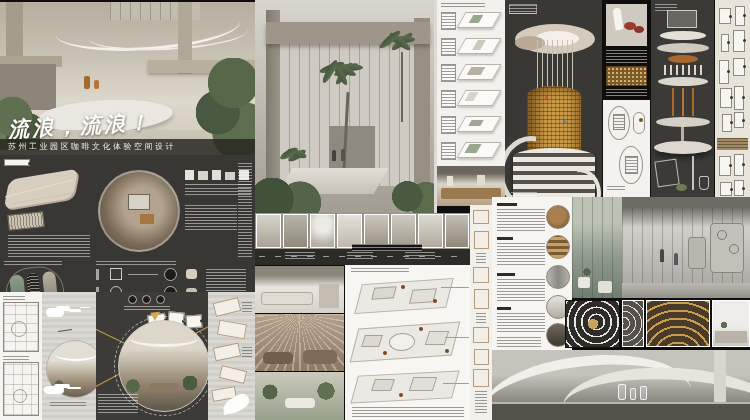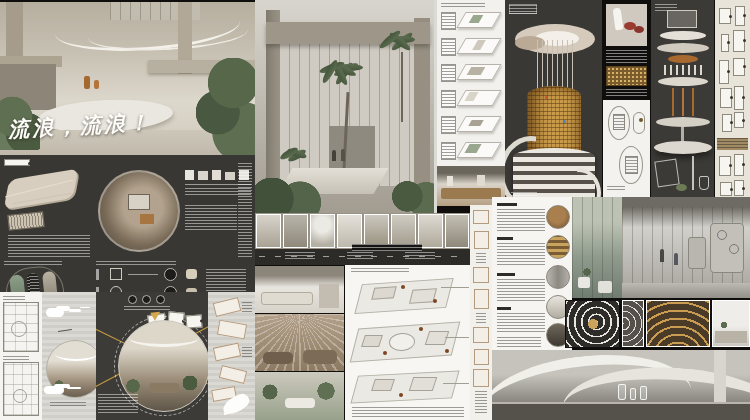--- a/index.html
+++ b/index.html
@@ -37,20 +37,23 @@
     <div style="left:148px;top:58px;width:107px;height:13px;background:#b7af9f;box-shadow:0 2px 3px rgba(70,60,45,.35);"></div>
     <div style="left:0;top:54px;width:62px;height:11px;background:#aca390;"></div>
     <div style="left:0;top:62px;width:56px;height:46px;background:#8d8577;"></div>
     <div style="left:84px;top:74px;width:6px;height:13px;background:#a3692f;border-radius:2px;"></div>
     <div style="left:94px;top:78px;width:5px;height:9px;background:#b5743a;border-radius:2px;"></div>
     <div style="left:38px;top:98px;width:135px;height:32px;background:#eae7e0;border-radius:50%;transform:rotate(-3deg);box-shadow:0 3px 4px rgba(80,70,55,.3);"></div>
     <div style="left:0;top:128px;width:255px;height:27px;background:linear-gradient(180deg,#cdc7ba,#bfb8aa);"></div>
     <div style="left:-6px;top:92px;width:46px;height:56px;background:radial-gradient(circle at 40% 40%,#5f7052 0 45%,transparent 46%),radial-gradient(circle at 70% 70%,#4b5b40 0 40%,transparent 41%),radial-gradient(circle at 25% 75%,#6a7a5c 0 35%,transparent 36%);"></div>
     <div style="left:196px;top:56px;width:62px;height:99px;background:radial-gradient(circle at 60% 25%,#57684a 0 30%,transparent 31%),radial-gradient(circle at 35% 55%,#485841 0 32%,transparent 33%),radial-gradient(circle at 75% 75%,#5e6e50 0 34%,transparent 35%);"></div>
     <h1 class="title" style="left:8px;top:110px;margin:0;">流浪，流浪！</h1>
+    <div style="left:0;top:137px;width:255px;height:16px;background:rgba(38,36,31,.82);">
+      <div class="subtitle" style="left:8px;top:0;">苏州工业园区咖啡文化体验空间设计</div>
+    </div>
   </div>
 
   <div style="left:0;top:155px;width:255px;height:137px;background:#393733;overflow:hidden;">
     <div class="chip" style="left:4px;top:4px;width:26px;height:7px;"></div>
     <div style="left:2px;top:13px;width:80px;height:50px;">
       <div style="left:6px;top:6px;width:66px;height:30px;background:#d8cec0;border-radius:8px;transform:skewX(-20deg) rotate(-10deg);box-shadow:2px 2px 0 #b6ab99;"></div>
       <div style="left:2px;top:20px;width:70px;height:1px;background:#e7ddcc;transform:rotate(-14deg);"></div>
       <div style="left:10px;top:30px;width:60px;height:1px;background:#cfc4b0;transform:rotate(-10deg);"></div>
     </div>
     <div style="left:8px;top:58px;width:36px;height:16px;border:1px solid #7a7163;background:repeating-linear-gradient(90deg,#cdc3b2 0 2px,#8f8574 2px 3px);transform:rotate(-6deg);"></div>

